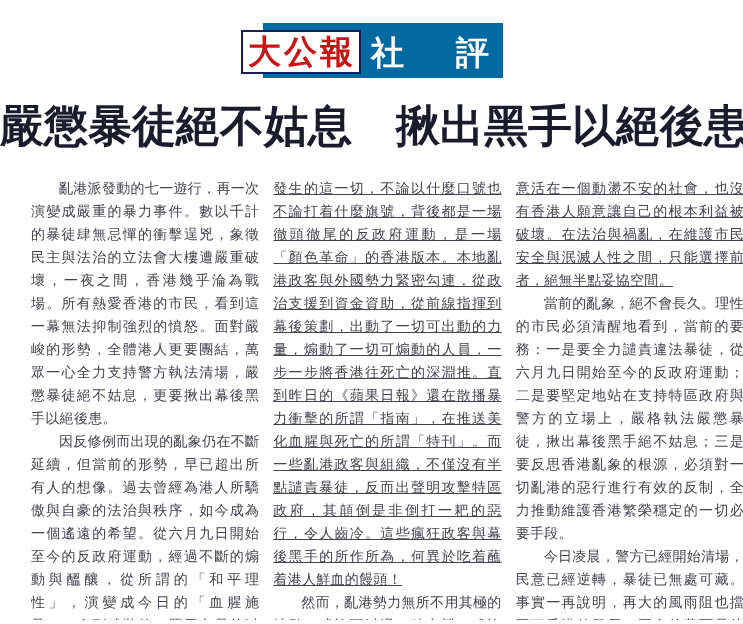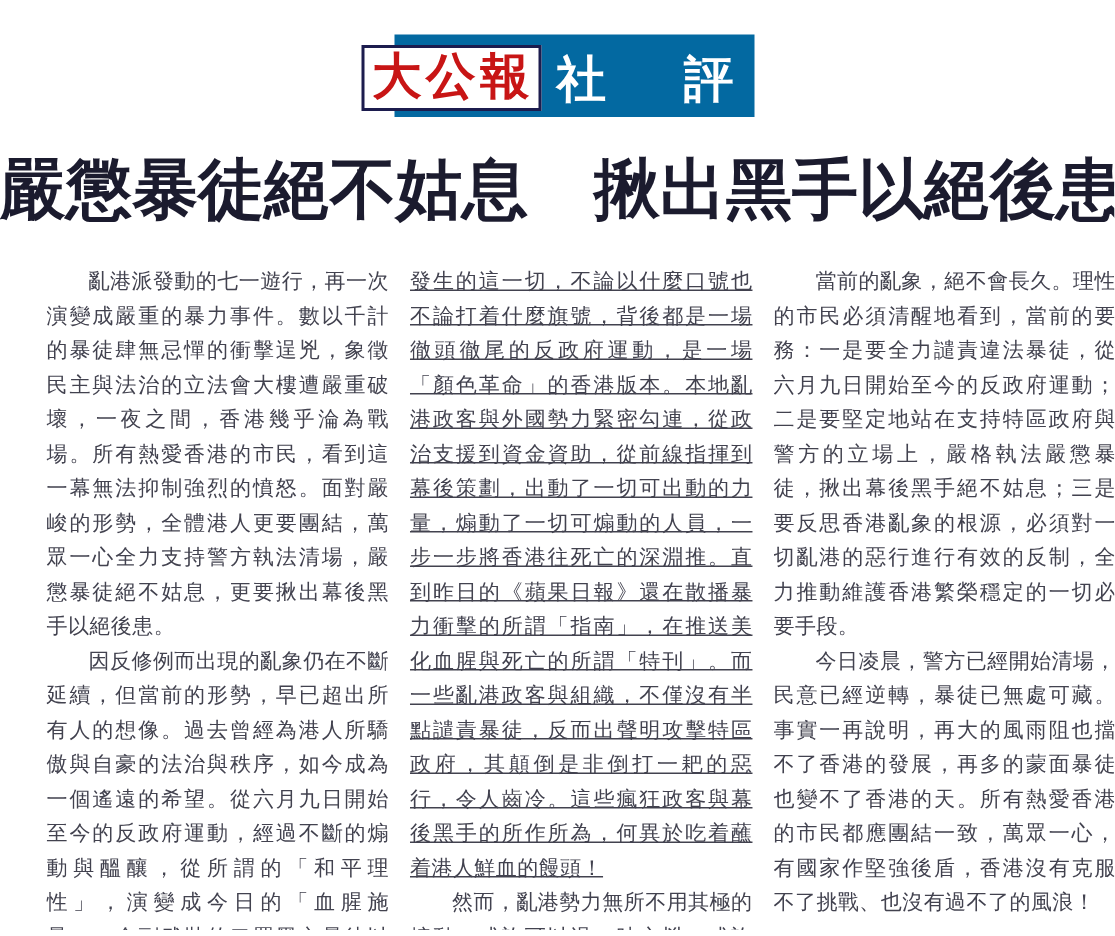--- a/index.html
+++ b/index.html
@@ -123,19 +123,20 @@
       <p class="para indent">因反修例而出現的亂象仍在不斷延續，但當前的形勢，早已超出所有人的想像。過去曾經為港人所驕傲與自豪的法治與秩序，如今成為一個遙遠的希望。從六月九日開始至今的反政府運動，經過不斷的煽動與醞釀，從所謂的「和平理性」，演變成今日的「血腥施暴」。全副武裝的口罩黑衣暴徒以及立法會大樓內外滿目瘡痍的場面，讓全港市民乃至全世界的人看到：暴力正在吞噬香港，法治正在香港衰敗。</p>
 
     </div>
 
     <div class="col">
       <p class="para cont">發生的這一切，不論以什麼口號也不論打着什麼旗號，背後都是一場徹頭徹尾的反政府運動，是一場「顏色革命」的香港版本。本地亂港政客與外國勢力緊密勾連，從政治支援到資金資助，從前線指揮到幕後策劃，出動了一切可出動的力量，煽動了一切可煽動的人員，一步一步將香港往死亡的深淵推。直到昨日的《蘋果日報》還在散播暴力衝擊的所謂「指南」，在推送美化血腥與死亡的所謂「特刊」。而一些亂港政客與組織，不僅沒有半點譴責暴徒，反而出聲明攻擊特區政府，其顛倒是非倒打一耙的惡行，令人齒冷。這些瘋狂政客與幕後黑手的所作所為，何異於吃着蘸着港人鮮血的饅頭！</p>
       <p class="para indent">然而，亂港勢力無所不用其極的煽動，或許可以逞一時之兇，或許可以得一時之利，但這種踐踏法治、破壞秩序、煽動暴戾的行為，本質上是對港人切身利益的破壞，也是對香港絕大多數民意的侮辱。沒有香港人願</p>
     </div>
 
     <div class="col">
+      <p class="para cont">意活在一個動盪不安的社會，也沒有香港人願意讓自己的根本利益被破壞。在法治與禍亂，在維護市民安全與泯滅人性之間，只能選擇前者，絕無半點妥協空間。</p>
       <p class="para indent">當前的亂象，絕不會長久。理性的市民必須清醒地看到，當前的要務：一是要全力譴責違法暴徒，從六月九日開始至今的反政府運動；二是要堅定地站在支持特區政府與警方的立場上，嚴格執法嚴懲暴徒，揪出幕後黑手絕不姑息；三是要反思香港亂象的根源，必須對一切亂港的惡行進行有效的反制，全力推動維護香港繁榮穩定的一切必要手段。</p>
       <p class="para indent">今日凌晨，警方已經開始清場，民意已經逆轉，暴徒已無處可藏。事實一再說明，再大的風雨阻也擋不了香港的發展，再多的蒙面暴徒也變不了香港的天。所有熱愛香港的市民都應團結一致，萬眾一心，有國家作堅強後盾，香港沒有克服不了挑戰、也沒有過不了的風浪！</p>
     </div>
 
   </div>
 
 </div>
 
 </body></html>

